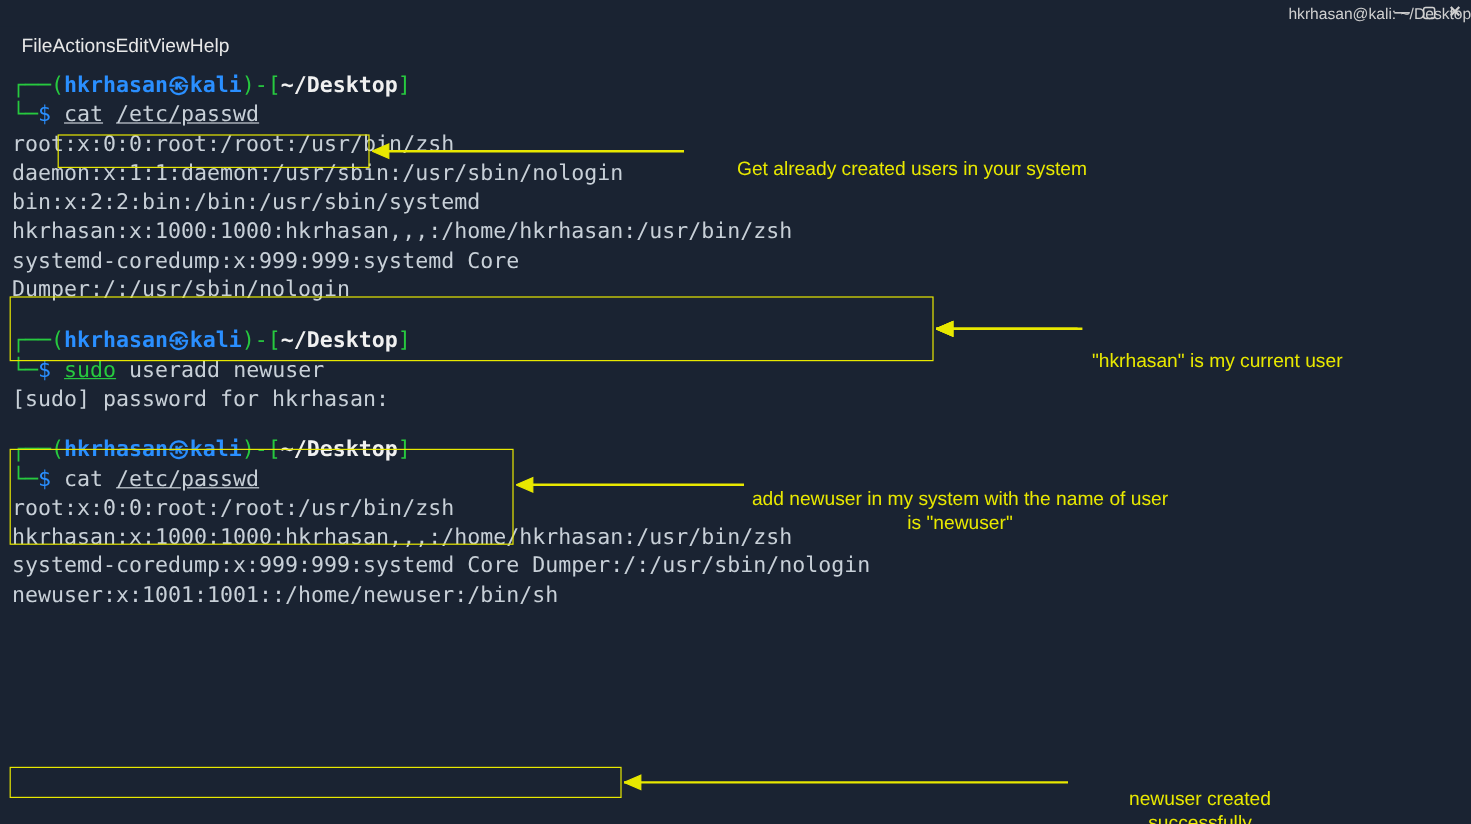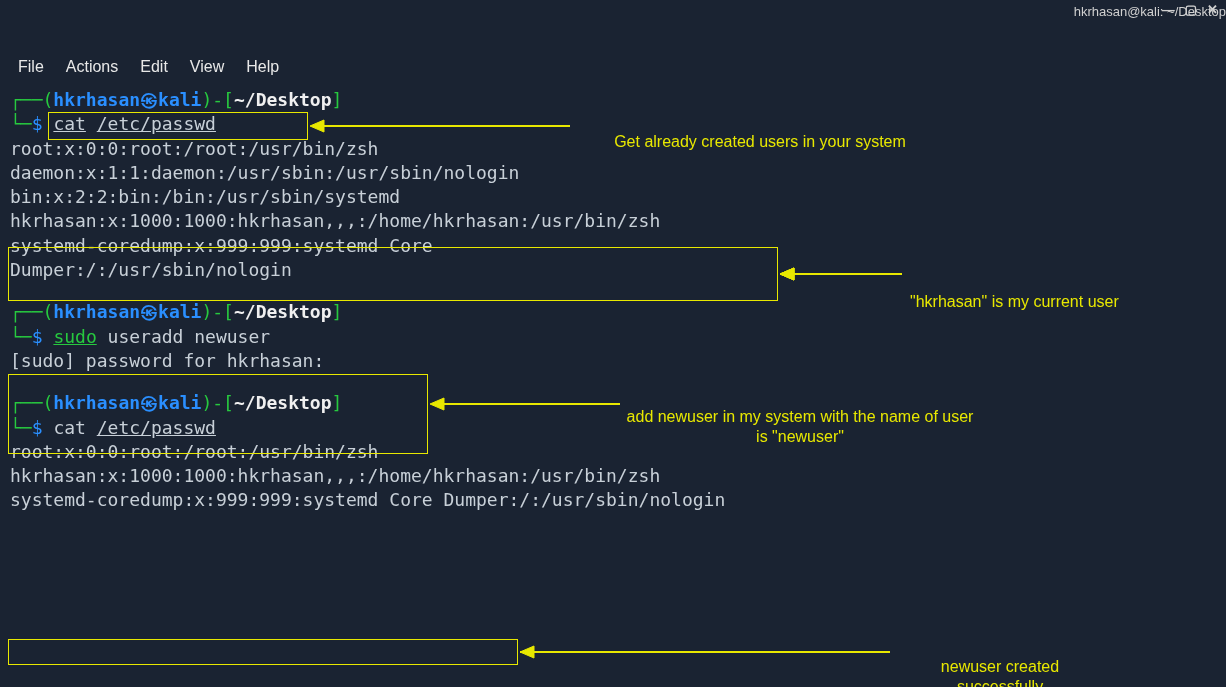--- a/index.html
+++ b/index.html
@@ -31,26 +31,24 @@
     gap: 10px;
     font-family: sans-serif;
   }
   .window-controls span {
     cursor: pointer;
     font-weight: bold;
     color: #d0d0d0;
   }
   .menubar {
     display: flex;
-    gap: 22px;
     padding: 8px 18px 12px 18px;
     font-family: sans-serif;
     font-size: 16px;
     color: #e8e8e8;
-    margin-top: 28px;
   }
   .menubar span { cursor: pointer; }
   .terminal {
     padding: 0 10px;
     line-height: 1.35;
     position: relative;
   }
   .prompt-line {
     white-space: pre;
   }
@@ -126,20 +124,21 @@
   <div class="prompt-line"><span class="prompt-paren">└─</span><span class="prompt-dollar">$</span> <span class="cmd"><span class="sudo-kw">sudo</span> <span>useradd newuser</span></span></div>
   <div class="output">[sudo] password for hkrhasan: </div>
 
   <div style="height:18px"></div>
 
   <div class="prompt-line"><span class="prompt-paren">┌──(</span><span class="prompt-user">hkrhasan</span><span class="skull-icon">㉿</span><span class="prompt-host">kali</span><span class="prompt-paren">)</span><span class="prompt-dash">-</span><span class="prompt-brack">[</span><span class="prompt-path">~/Desktop</span><span class="prompt-brack">]</span></div>
   <div class="prompt-line"><span class="prompt-paren">└─</span><span class="prompt-dollar">$</span> <span class="cmd">cat <span class="cmd-kw">/etc/passwd</span></span></div>
   <div class="output">root:x:0:0:root:/root:/usr/bin/zsh</div>
   <div class="output">hkrhasan:x:1000:1000:hkrhasan,,,:/home/hkrhasan:/usr/bin/zsh</div>
   <div class="output">systemd-coredump:x:999:999:systemd Core Dumper:/:/usr/sbin/nologin</div>
+  <div class="output">newuser:x:1001:1001::/home/newuser:/bin/sh</div>
 
 </div>
 
 <div class="hl-box" style="left:48px; top:112px; width:260px; height:28px;"></div>
 <div class="hl-box" style="left:8px; top:247px; width:770px; height:54px;"></div>
 <div class="hl-box" style="left:8px; top:374px; width:420px; height:80px;"></div>
 <div class="hl-box" style="left:8px; top:639px; width:510px; height:26px;"></div>
 
 <div class="annotation" style="left:570px; top:105px; width:380px;">
   <span>Get already created users in your system</span>

